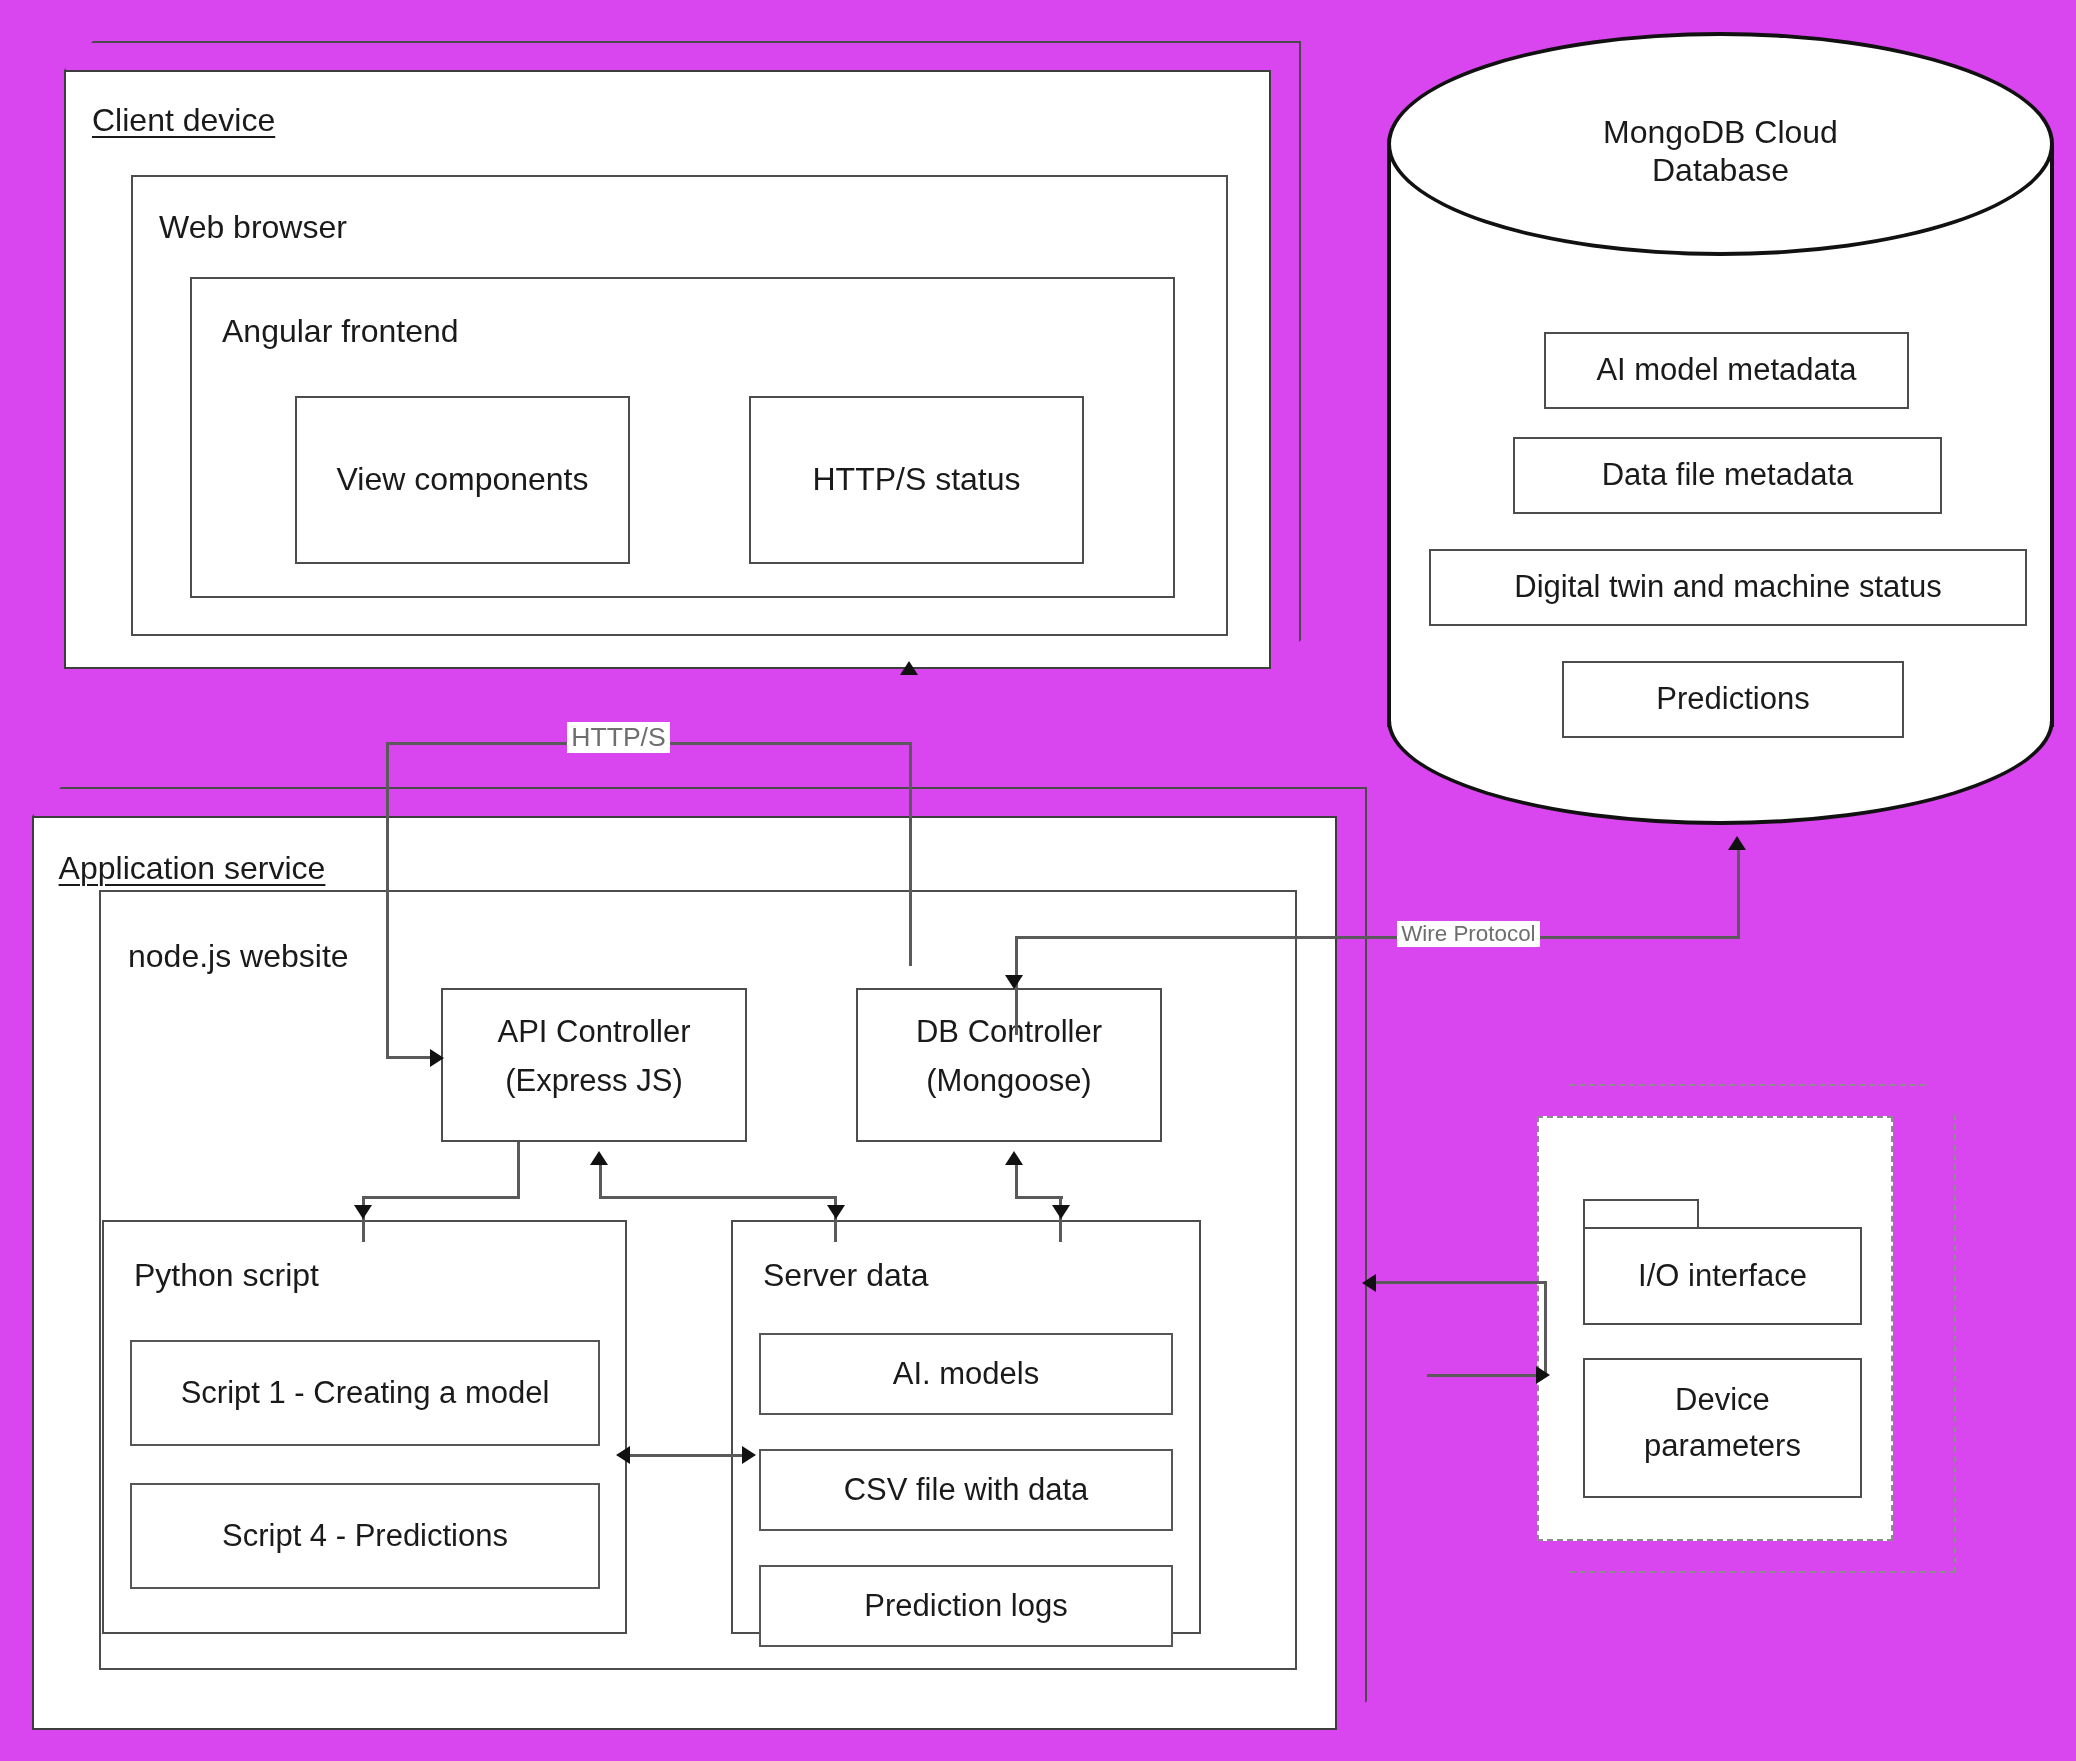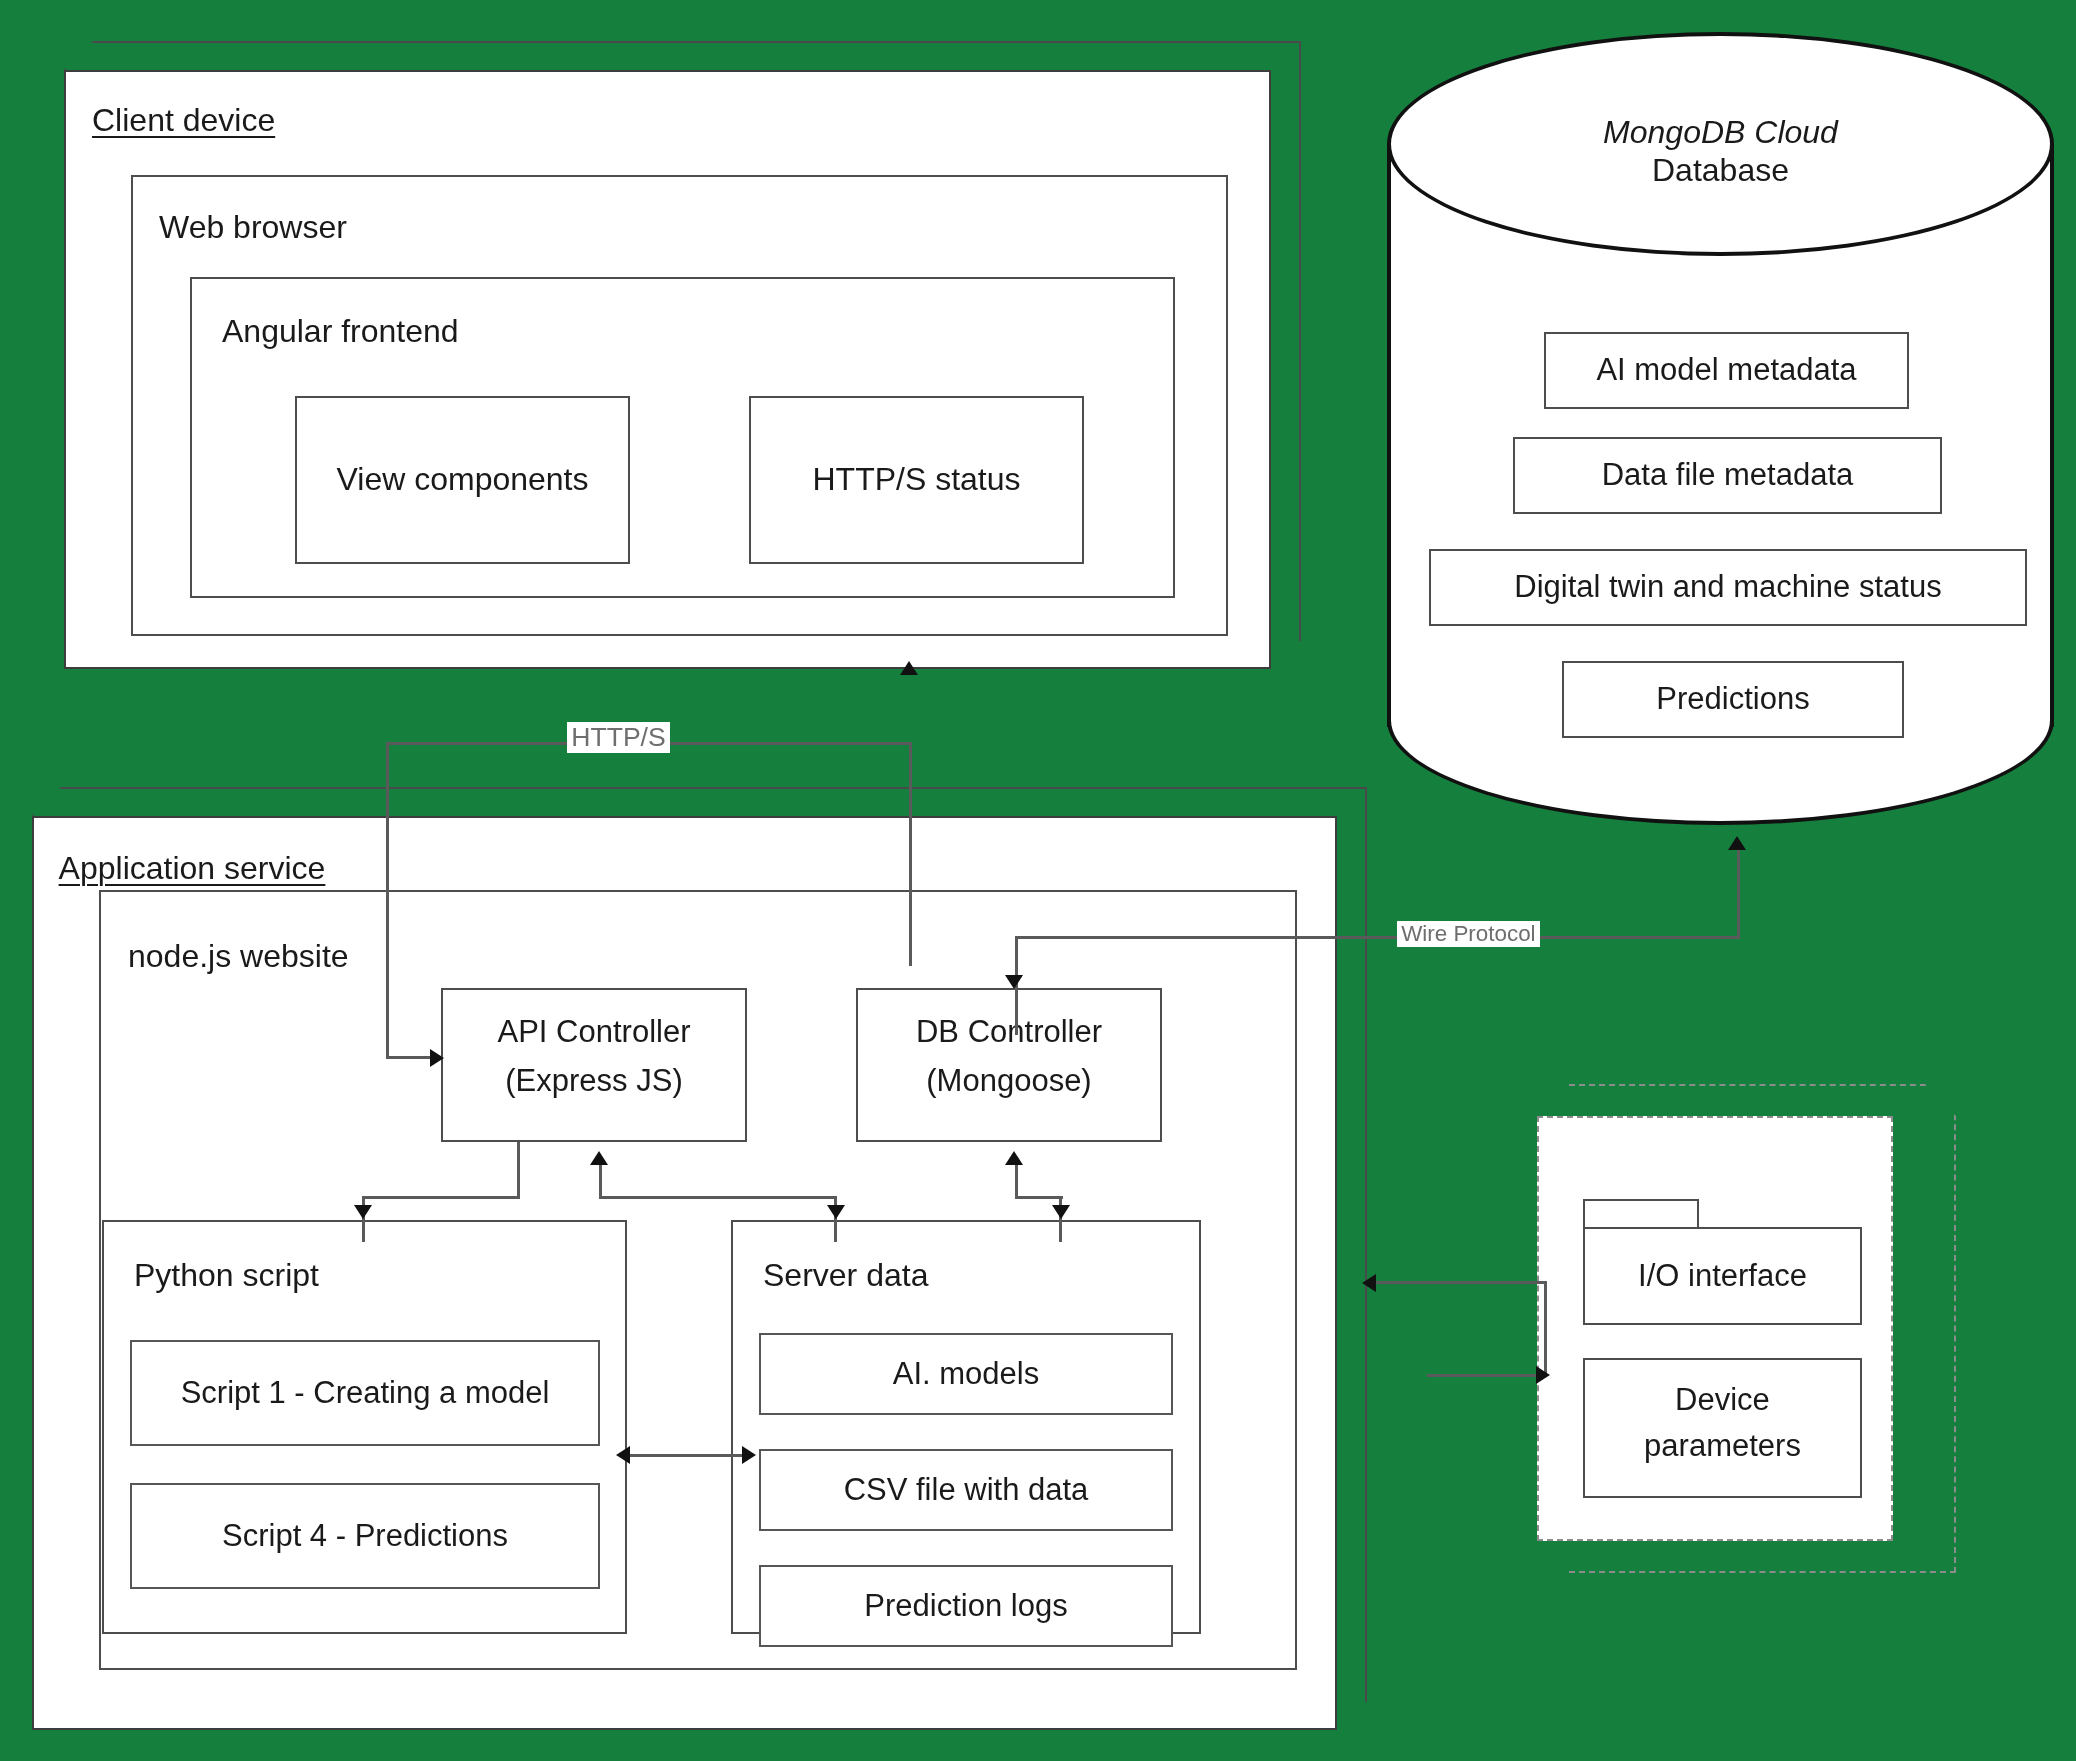--- a/index.html
+++ b/index.html
@@ -1,17 +1,17 @@
 <!DOCTYPE html>
 <html style="font-size:11.2px"><head>
 <meta charset="utf-8">
 <style>
   html,body{margin:0;padding:0;background:#ffffff;}
   body{font-family:"Liberation Sans","DejaVu Sans",sans-serif;color:#1a1a1a;}
-  #stage{position:relative;width:2077px;height:1761px;background:#15803d;overflow:hidden;}
+  #stage{position:relative;width:2077px;height:1761px;background:#d946ef;overflow:hidden;}
 
   
   .node3d{position:absolute;}
   .node3d > .face{
     position:absolute;left:0;top:0;right:0;bottom:0;
     border:2.8px solid #3d3d3d;background:#ffffff;box-sizing:border-box;
   }
   .node3d > .topedge{
     position:absolute;border-top:2.8px solid #4a4a4a;border-left:2.8px solid #4a4a4a;
     box-sizing:border-box;
@@ -107,21 +107,21 @@
 
   <div class="cyl" style="left:1387px;top:32px;width:667px;height:793px;">
 
     <div class="body" style="top:112px;height:583px;"></div>
 
     <div class="botcap" style="top:583px;height:210px;"></div>
     <div class="botmask" style="top:583px;height:106px;"></div>
 
     <div class="topcap" style="height:224px;"></div>
 
-    <div class="lbl center" style="left:0;top:82px;width:667px;height:38px;font-size:32px;font-style:italic;">MongoDB Cloud</div>
+    <div class="lbl center" style="left:0;top:82px;width:667px;height:38px;font-size:32px;">MongoDB Cloud</div>
     <div class="lbl center" style="left:0;top:120px;width:667px;height:38px;font-size:32px;">Database</div>
 
     <div class="rect" style="left:157px;top:300px;width:365px;height:77px;"></div>
     <div class="lbl center" style="left:157px;top:300px;width:365px;height:77px;font-size:31px;">AI model metadata</div>
 
     <div class="rect" style="left:126px;top:405px;width:429px;height:77px;"></div>
     <div class="lbl center" style="left:126px;top:405px;width:429px;height:77px;font-size:31px;">Data file metadata</div>
 
     <div class="rect" style="left:42px;top:517px;width:598px;height:77px;"></div>
     <div class="lbl center" style="left:42px;top:517px;width:598px;height:77px;font-size:31px;">Digital twin and machine status</div>

